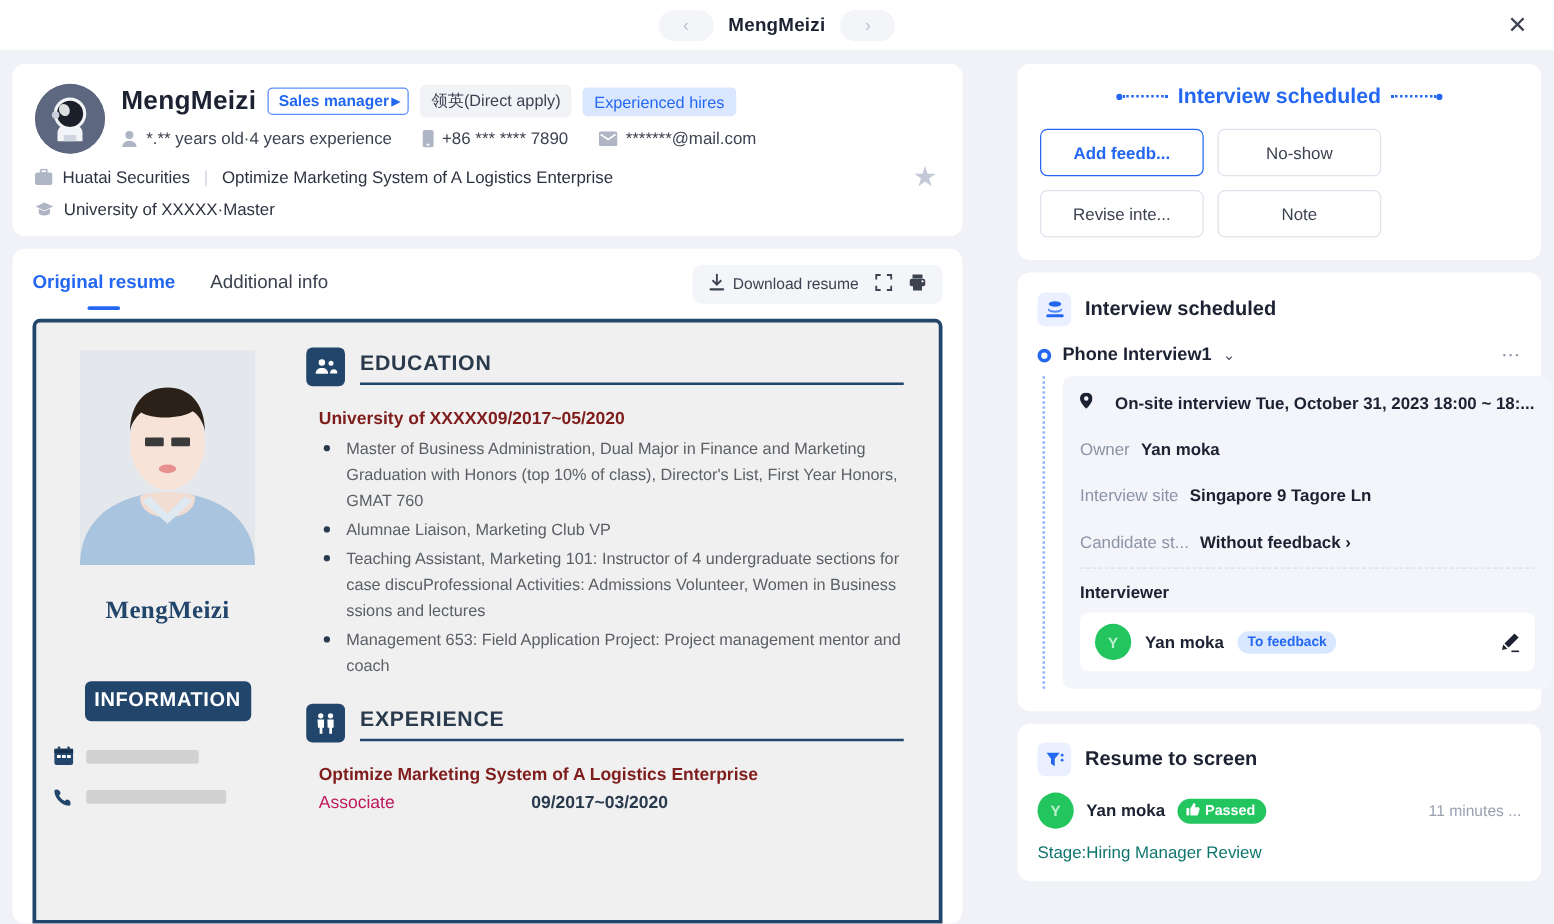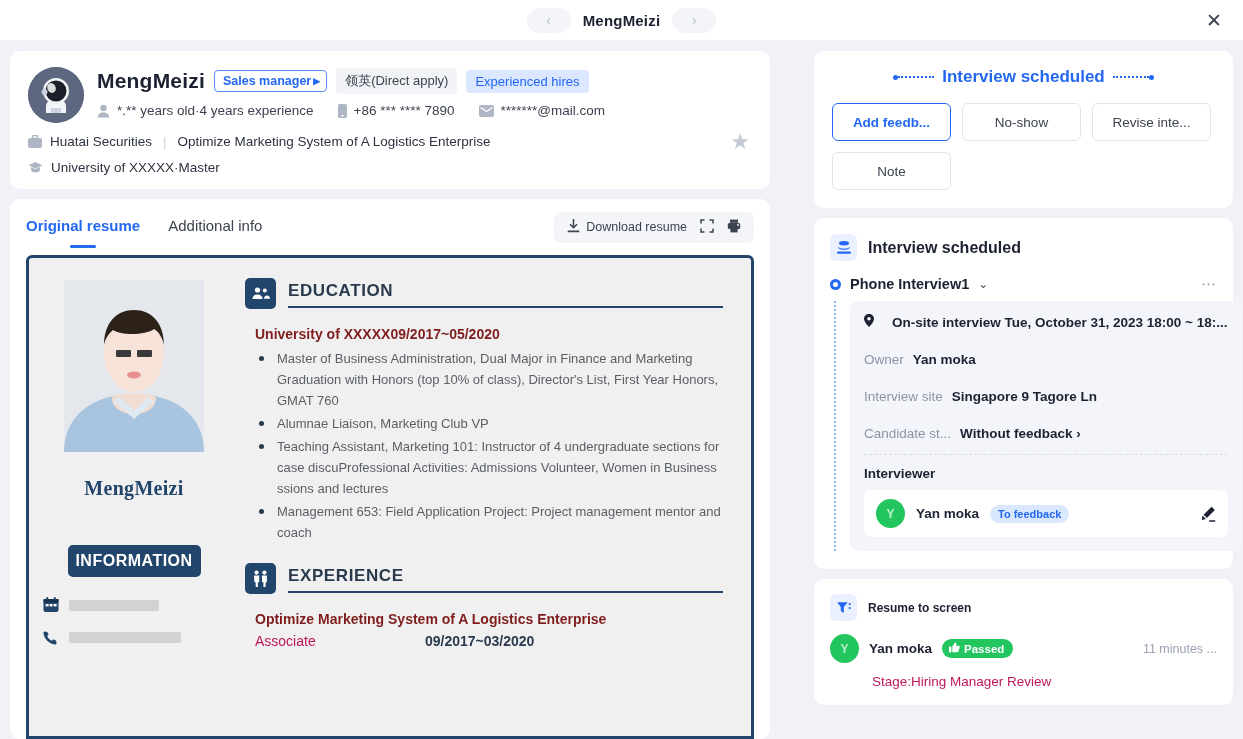--- a/index.html
+++ b/index.html
@@ -139,21 +139,21 @@
     display: flex; align-items: center; justify-content: center; gap: 8px; margin-bottom: 16px;
   }
   .dashline { display: flex; align-items: center; }
   .dashline .seg {
     width: 36px; height: 0; border-top: 2px dotted #2468f2;
   }
   .dashline .dot { width: 5px; height: 5px; border-radius: 50%; background: #2468f2; }
   .stage-text { color: #2468f2; font-size: 17px; font-weight: bold; }
   .btn-grid { display: flex; flex-wrap: wrap; gap: 11px; }
   .btn {
-    width: 119px; height: 38px; border-radius: 6px; border: 1px solid #dfe3ec;
+    width: 131px; height: 38px; border-radius: 6px; border: 1px solid #dfe3ec;
     background: #fff; color: #3d4250; font-size: 13.5px;
     display: flex; align-items: center; justify-content: center; cursor: pointer;
   }
   .btn.primary { border-color: #2468f2; color: #2468f2; font-weight: bold; }
 
   .timeline-card { padding: 16px 16px 18px 16px; }
   .tl-head { display: flex; align-items: center; gap: 11px; margin-bottom: 14px; }
   .tl-ic-box {
     width: 27px; height: 27px; border-radius: 6px; background: #eaf0ff;
     display: flex; align-items: center; justify-content: center;
@@ -187,28 +187,28 @@
   }
   .iv-name { font-size: 13.5px; font-weight: bold; color: #1d2233; }
   .badge-feedback {
     background: #d9e7ff; color: #2468f2; font-size: 11px; font-weight: bold;
     padding: 3px 8px; border-radius: 9px;
   }
   .edit-ic { margin-left: auto; color: #1d2233; cursor: pointer; display: flex; }
 
   .screen-card { padding: 15px 16px 16px 16px; }
   .sc-head { display: flex; align-items: center; gap: 11px; margin-bottom: 13px; }
-  .sc-title { font-size: 12px; font-weight: bold; color: #1d2233; }
+  .sc-title { font-size: 16px; font-weight: bold; color: #1d2233; }
   .sc-row { display: flex; align-items: center; gap: 10px; }
   .badge-pass {
     background: #22c55e; color: #fff; font-size: 11.5px; font-weight: bold;
     padding: 3px 9px 3px 7px; border-radius: 10px; display: flex; align-items: center; gap: 4px;
   }
   .sc-time { margin-left: auto; font-size: 12.5px; color: #9aa1b1; }
-  .sc-stage { font-size: 13.5px; color: #be185d; margin-top: 11px; margin-left: 42px; }
+  .sc-stage { font-size: 13.5px; color: #0f766e; margin-top: 11px; }
 </style>
 </head>
 <body>
 
 <div class="topbar">
   <div class="nav-group">
     <div class="nav-arrow">
       <span>‹</span>
     </div>
     <div class="nav-title">MengMeizi</div>

